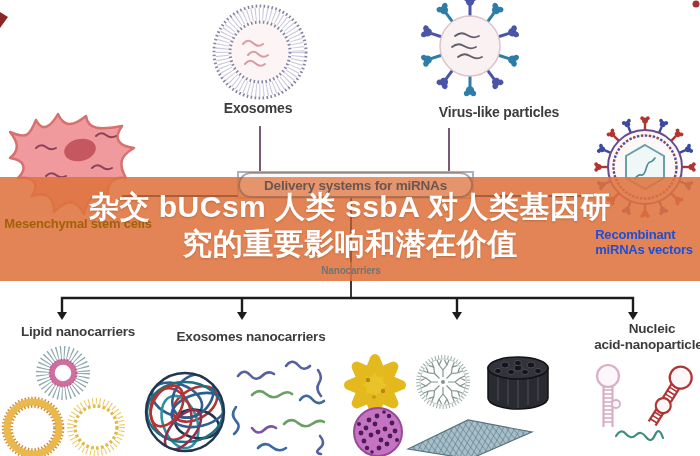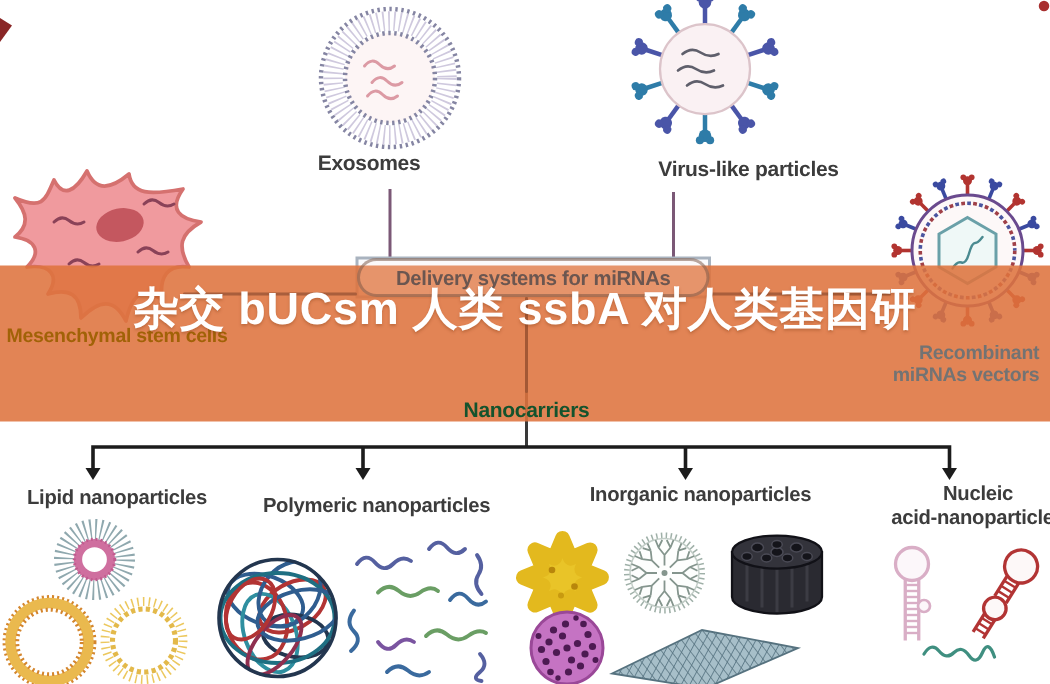--- a/index.html
+++ b/index.html
@@ -25,22 +25,22 @@
     color:#a16207;font-size:13px;letter-spacing:-0.2px;
   }
   .g-box{
     left:238px;top:172px;width:235px;height:26px;box-sizing:border-box;
     border:2px solid rgba(118,82,66,0.5);background:rgba(252,240,232,0.15);
     display:flex;align-items:center;justify-content:center;
   }
   .g-box .g-box-title{
     font-weight:bold;font-size:13.5px;color:#6b5650;white-space:nowrap;letter-spacing:-0.2px;
   }
-  .g-nano{color:#14532d;font-size:14px;}
-  .g-rvv{text-align:right;line-height:15px;color:#737373;}
+  .g-nano{color:#737373;font-size:10px;}
+  .g-rvv{text-align:left;line-height:15px;color:#1d4ed8;}
   .cn{
     position:absolute;left:0;top:188px;width:700px;z-index:7;text-align:center;
     color:#ffffff;font-size:30px;font-weight:700;line-height:37px;
     text-shadow:0 1px 2px rgba(130,60,20,0.35);letter-spacing:0.5px;
   }
   
   .sp-i{fill:#4a55a8;stroke:#4a55a8}
   .sp-t{fill:#2e7ca8;stroke:#2e7ca8}
   .sp-r{fill:#b23430;stroke:#b23430}
   .sp-b{fill:#3a4aa0;stroke:#3a4aa0}
@@ -323,25 +323,24 @@
       <line x1="-4" y1="19" x2="4" y2="19" stroke-width="1.6"></line>
       <line x1="-4" y1="23" x2="4" y2="23" stroke-width="1.6"></line>
       <line x1="-4" y1="27" x2="4" y2="27" stroke-width="1.6"></line>
     </g>
 
     <g>
       <path d="M616,436 q5,-8 10,-2 t10,1 t10,2 t9,-2 t8,3" fill="none" stroke="#3f8f80" stroke-width="2.2" stroke-linecap="round"></path>
     </g>
   </svg>
 
-  <div class="lbl top" style="left:246px;top:100px">Exosomes</div>
+  <div class="lbl top" style="left:258px;top:100px">Exosomes</div>
   <div class="lbl top" style="left:499px;top:104px">Virus-like particles</div>
-  <div class="lbl" style="left:78px;top:324px">Lipid nanoparticles</div>
-  <div class="lbl" style="left:251px;top:329px">Polymeric nanoparticles</div>
-  <div class="lbl" style="left:467px;top:322px">Inorganic nanoparticles</div>
+  <div class="lbl" style="left:78px;top:324px">Lipid nanocarriers</div>
+  <div class="lbl" style="left:251px;top:329px">Exosomes nanocarriers</div>
   <div class="lbl two" style="left:652px;top:321px">
     <div>Nucleic</div>
     <div>acid-nanoparticles</div>
   </div>
 
   <div class="band"></div>
 
   <div class="ghost g-line" style="left:122px;top:195px;width:116px;height:2px"></div>
   <div class="ghost g-line" style="left:473px;top:195px;width:121px;height:2px"></div>
   <div class="ghost g-line" style="left:350px;top:198px;width:2px;height:64px"></div>
@@ -350,15 +349,16 @@
   </div>
   <div class="ghost g-text" style="left:78px;top:216px">Mesenchymal stem cells</div>
   <div class="ghost g-text g-nano" style="left:351px;top:265px">Nanocarriers</div>
   <div class="ghost g-text g-rvv" style="left:644px;top:227px">
     <div>Recombinant</div>
     <div>miRNAs vectors</div>
   </div>
 
   <div class="cn">
     <div>杂交 bUCsm 人类 ssbA 对人类基因研</div>
+    <div>究的重要影响和潜在价值</div>
   </div>
 
 </div>
 
 </body></html>

